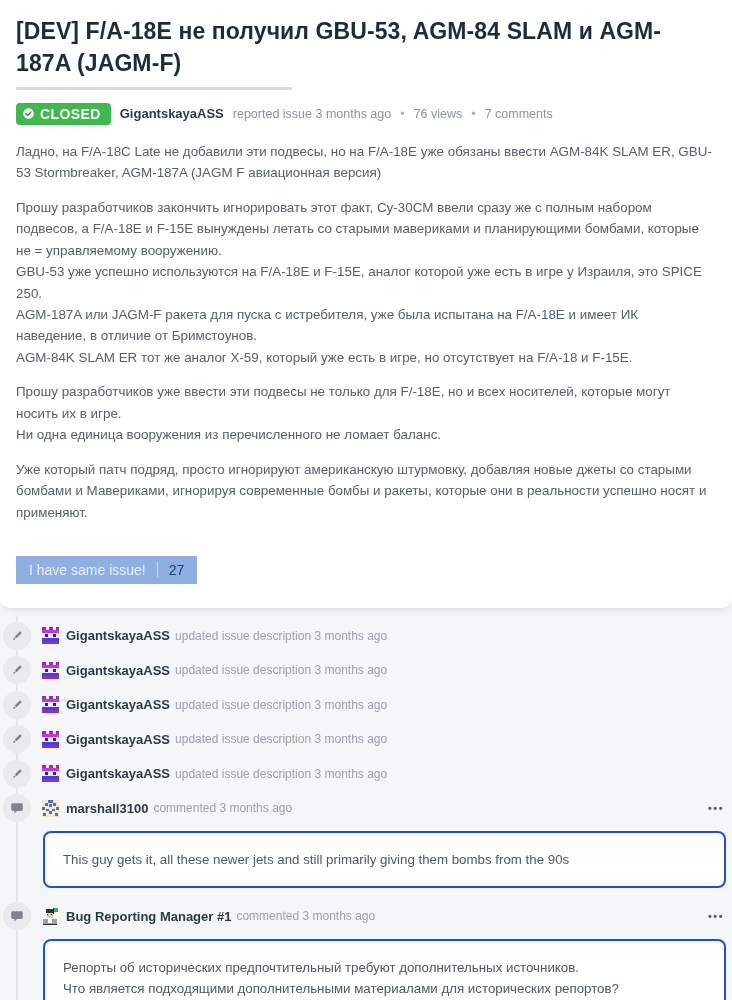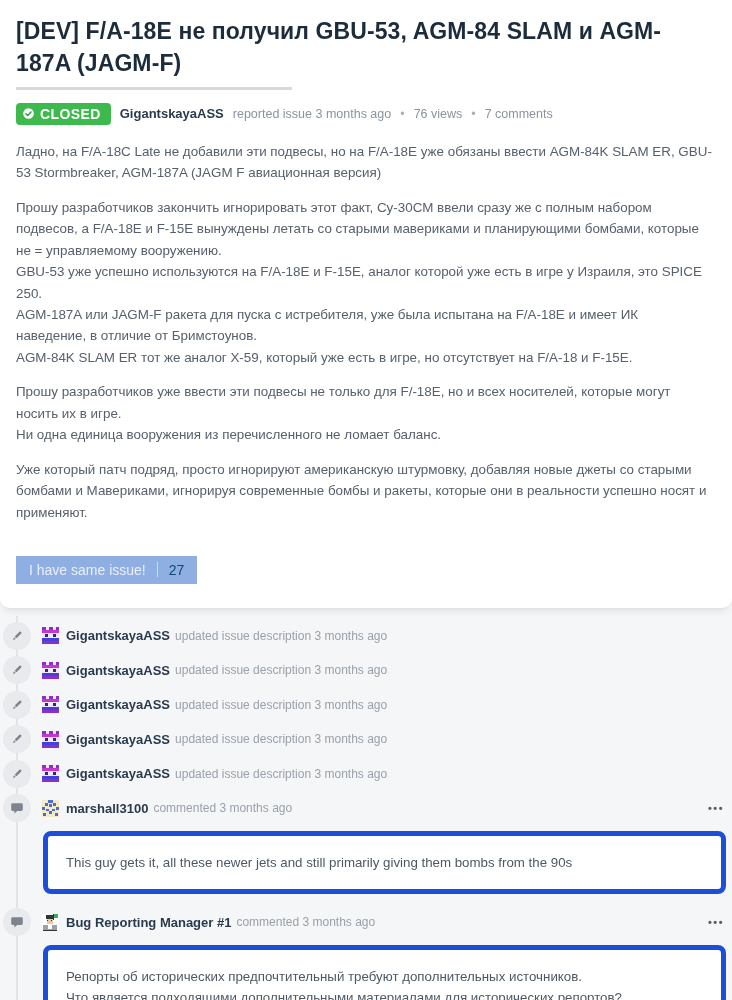--- a/index.html
+++ b/index.html
@@ -58,21 +58,21 @@
   .t-avatar { width:17px; height:17px; margin:0 7px 0 11px; flex:0 0 17px; }
   .t-avatar svg { display:block; }
   .t-user { font-weight:700; color:#2a3a4d; font-size:13px; margin-right:5px; white-space:nowrap; }
   .t-action { color:#99a1aa; font-size:12px; white-space:nowrap; }
   .more-btn {
     margin-left:auto; margin-right:8px; border:none; background:none; cursor:pointer;
     color:#555d68; font-size:11px; letter-spacing:1.5px; font-weight:700;
   }
   .comment-card {
     margin:9px 6px 14px 40px; background:#fff;
-    border:5px solid #1d4ed8; border-radius:8px;
+    border:2px solid #1d4ed8; border-radius:8px;
     padding:5px 18px; position:relative; z-index:1;
   }
   .comment-card p {
     font-size:13.3px; line-height:1.58; color:#4e5863;
     margin:11px 0; white-space:pre-line;
   }
 </style>
 </head>
 <body>
 

